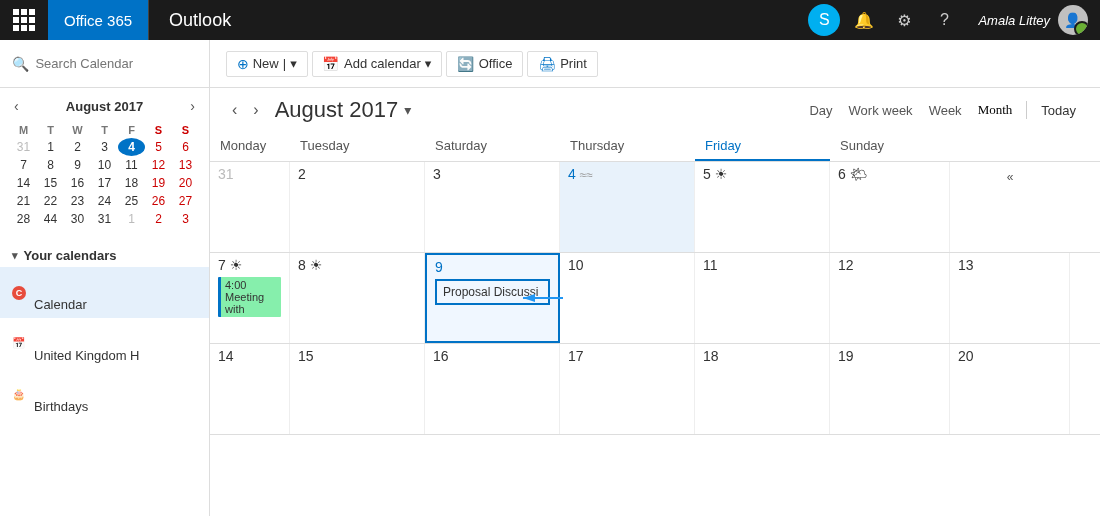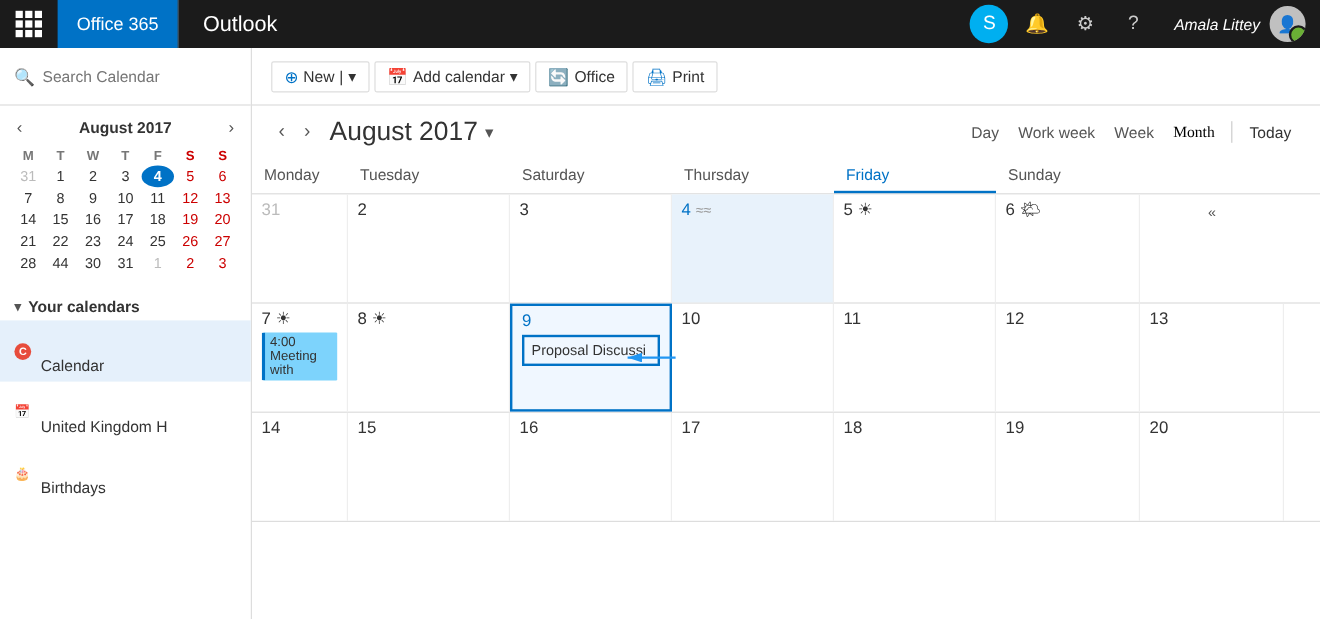--- a/index.html
+++ b/index.html
@@ -114,21 +114,21 @@
     .cal-day-header.friday { color: #0072c6; border-bottom: 2px solid #0072c6; }
     .cal-week { display: grid; grid-template-columns: 80px 1fr 1fr 1fr 1fr 120px 120px 30px; border-bottom: 1px solid #ddd; flex: 1; min-height: 90px; }
     .cal-cell { border-right: 1px solid #eee; padding: 4px 8px; position: relative; min-height: 90px; }
     .cal-cell.today { background: #e8f2fb; }
     .cal-cell.selected { border: 2px solid #0072c6; background: #f0f7ff; }
     .cal-cell-num { font-size: 14px; color: #333; margin-bottom: 4px; }
     .cal-cell-num.other { color: #bbb; }
     .cal-cell-num.orange { color: #d97d00; }
     .cal-cell-num.blue { color: #0072c6; }
     .cal-cell-num.friday-num { color: #0072c6; }
-    .cal-event { background: #7dd3fc; border-left: 3px solid #0072c6; padding: 2px 4px; font-size: 11px; color: #333; border-radius: 1px; margin-top: 2px; cursor: pointer; }
+    .cal-event { background: #86efac; border-left: 3px solid #0072c6; padding: 2px 4px; font-size: 11px; color: #333; border-radius: 1px; margin-top: 2px; cursor: pointer; }
     .cal-event-selected { background: #f0f7ff; border: 2px solid #0072c6; padding: 4px 6px; font-size: 12px; color: #333; cursor: pointer; font-weight: 500; }
     .weather-sun { font-size: 14px; }
     .collapse-btn { display: flex; align-items: flex-start; justify-content: center; padding-top: 8px; cursor: pointer; color: #555; font-size: 12px; }
 
     .sidebar-chevron { font-size: 11px; color: #555; }
   </style>
 </head>
 <body>
 
 <div class="top-nav">

